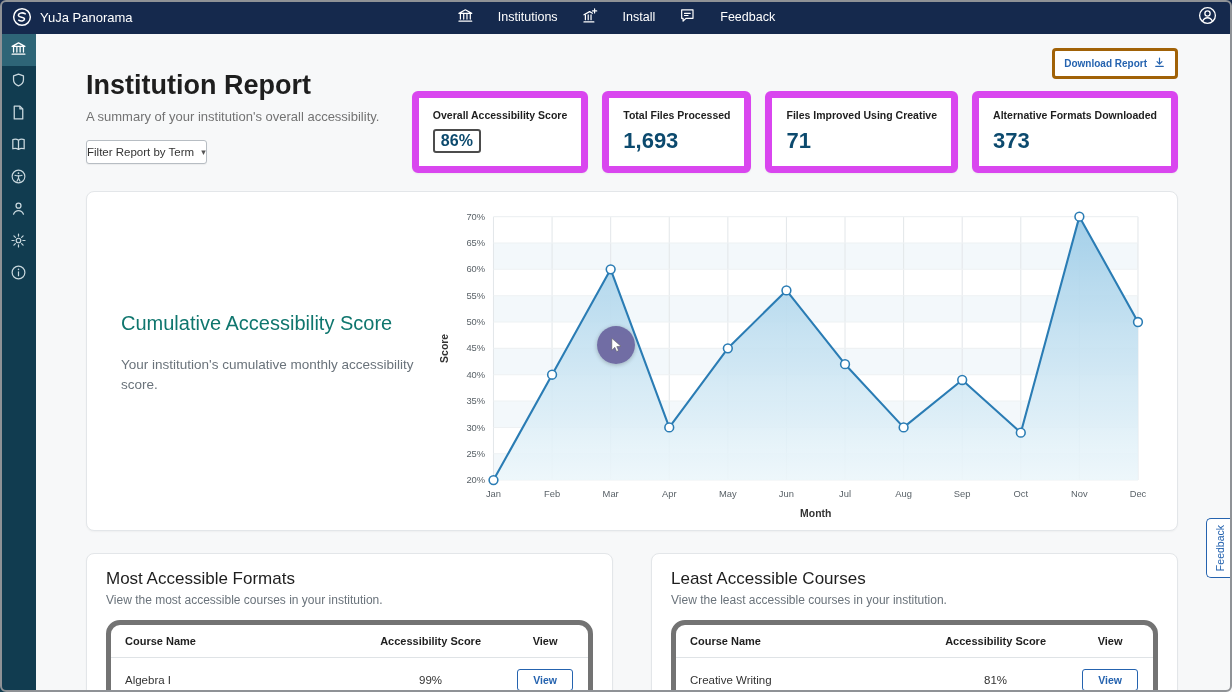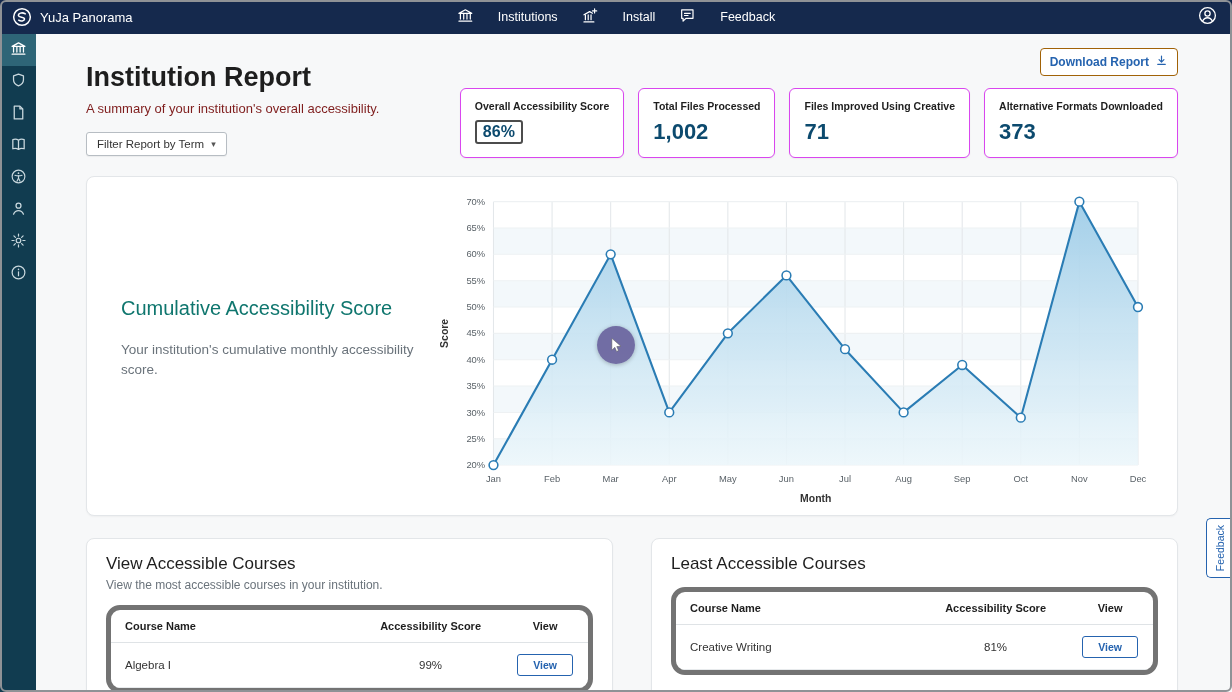--- a/index.html
+++ b/index.html
@@ -39,43 +39,43 @@
   }
   .side-item svg { width:17px; height:17px; }
   .side-item.active { background:#2e6577; color:#ffffff; }
 
   
   .main { margin-left:36px; padding:14px 54px 0 50px; }
 
   .header-row { display:flex; justify-content:space-between; align-items:center; }
   .title-block { width:345px; padding-top:12px; }
   .page-title { font-size:27px; font-weight:bold; color:#1e1e1e; }
-  .page-sub { font-size:13px; color:#7f1d1d; margin-top:8px; }
+  .page-sub { font-size:13px; color:#737373; margin-top:8px; }
   .filter-btn {
     margin-top:16px; display:inline-flex; align-items:center; gap:7px;
     background:#fff; border:1px solid #b7bdc3; border-radius:3px;
-    font-size:11.5px; color:#333; padding:5px 10px; cursor:pointer;
+    font-size:11.5px; color:#333; padding:5px 0; cursor:pointer;
     box-shadow:0 1px 1px rgba(0,0,0,.05);
     font-family:"Liberation Sans", sans-serif;
   }
   .filter-btn .caret { font-size:9px; color:#555; }
 
   .header-right { display:flex; flex-direction:column; align-items:flex-end; }
   .download-btn {
     display:inline-flex; align-items:center; gap:6px;
-    background:#fff; border:1px solid #a16207; color:#2563af;
-    font-size:12px; font-weight:bold; padding:5px 9px; border-radius:4px;
+    background:#fff; border:3px solid #a16207; color:#2563af;
+    font-size:10px; font-weight:bold; padding:5px 9px; border-radius:4px;
     cursor:pointer; margin-bottom:12px;
     font-family:"Liberation Sans", sans-serif;
   }
   .download-btn svg { width:13px; height:13px; }
 
   .stats-row { display:flex; gap:14px; }
   .stat-card {
-    background:#fff; border:1px solid #d946ef; border-radius:6px;
+    background:#fff; border:7px solid #d946ef; border-radius:6px;
     padding:11px 14px 12px 14px; box-shadow:0 1px 2px rgba(0,0,0,.05);
   }
   .stat-label { font-size:10.5px; font-weight:bold; color:#1e1e1e; white-space:nowrap; }
   .stat-value { font-size:22px; color:#0c4a6e; margin-top:7px;font-weight:bold; }
   .stat-value.boxed {
     display:inline-block; font-size:16px; border:2px solid #4c4c4c;
     border-radius:3px; padding:1px 6px; margin-top:8px;
   }
 
   
@@ -284,21 +284,21 @@
         </span>
       </button>
 
       <div class="stats-row">
         <div class="stat-card">
           <div class="stat-label">Overall Accessibility Score</div>
           <div class="stat-value boxed">86%</div>
         </div>
         <div class="stat-card">
           <div class="stat-label">Total Files Processed</div>
-          <div class="stat-value">1,002</div>
+          <div class="stat-value">1,693</div>
         </div>
         <div class="stat-card">
           <div class="stat-label">Files Improved Using Creative</div>
           <div class="stat-value">71</div>
         </div>
         <div class="stat-card">
           <div class="stat-label">Alternative Formats Downloaded</div>
           <div class="stat-value">373</div>
         </div>
       </div>
@@ -384,21 +384,21 @@
           <circle cx="619.8181818181819" cy="14" r="4.2" fill="#fff" stroke="#2a7cb4" stroke-width="1.5"></circle>
           <circle cx="676" cy="114.80000000000001" r="4.2" fill="#fff" stroke="#2a7cb4" stroke-width="1.5"></circle>
           <text x="367" y="301" text-anchor="middle" font-size="10" font-weight="bold" fill="#333" font-family="Liberation Sans, sans-serif">Month</text>
           <text text-anchor="middle" font-size="10" font-weight="bold" fill="#333" font-family="Liberation Sans, sans-serif" transform="translate(14 140) rotate(-90)">Score</text>
         </svg>
     </div>
   </section>
 
   <div class="bottom-row">
     <section class="table-card">
-      <h3 class="table-title">View Accessible Courses</h3>
+      <h3 class="table-title">Most Accessible Formats</h3>
       <div class="table-sub">View the most accessible courses in your institution.</div>
       <div class="table-wrap">
         <table>
           <thead>
             <tr>
               <th class="col-name">Course Name</th>
               <th class="col-score c">Accessibility  Score</th>
               <th class="col-view c">View</th>
             </tr>
           </thead>
@@ -408,20 +408,21 @@
               <td class="c">99%</td>
               <td class="c"><button class="view-btn">View</button></td>
             </tr>
           </tbody>
         </table>
       </div>
     </section>
 
     <section class="table-card">
       <h3 class="table-title">Least Accessible Courses</h3>
+      <div class="table-sub">View the least accessible courses in your institution.</div>
       <div class="table-wrap">
         <table>
           <thead>
             <tr>
               <th class="col-name">Course Name</th>
               <th class="col-score c">Accessibility  Score</th>
               <th class="col-view c">View</th>
             </tr>
           </thead>
           <tbody>

